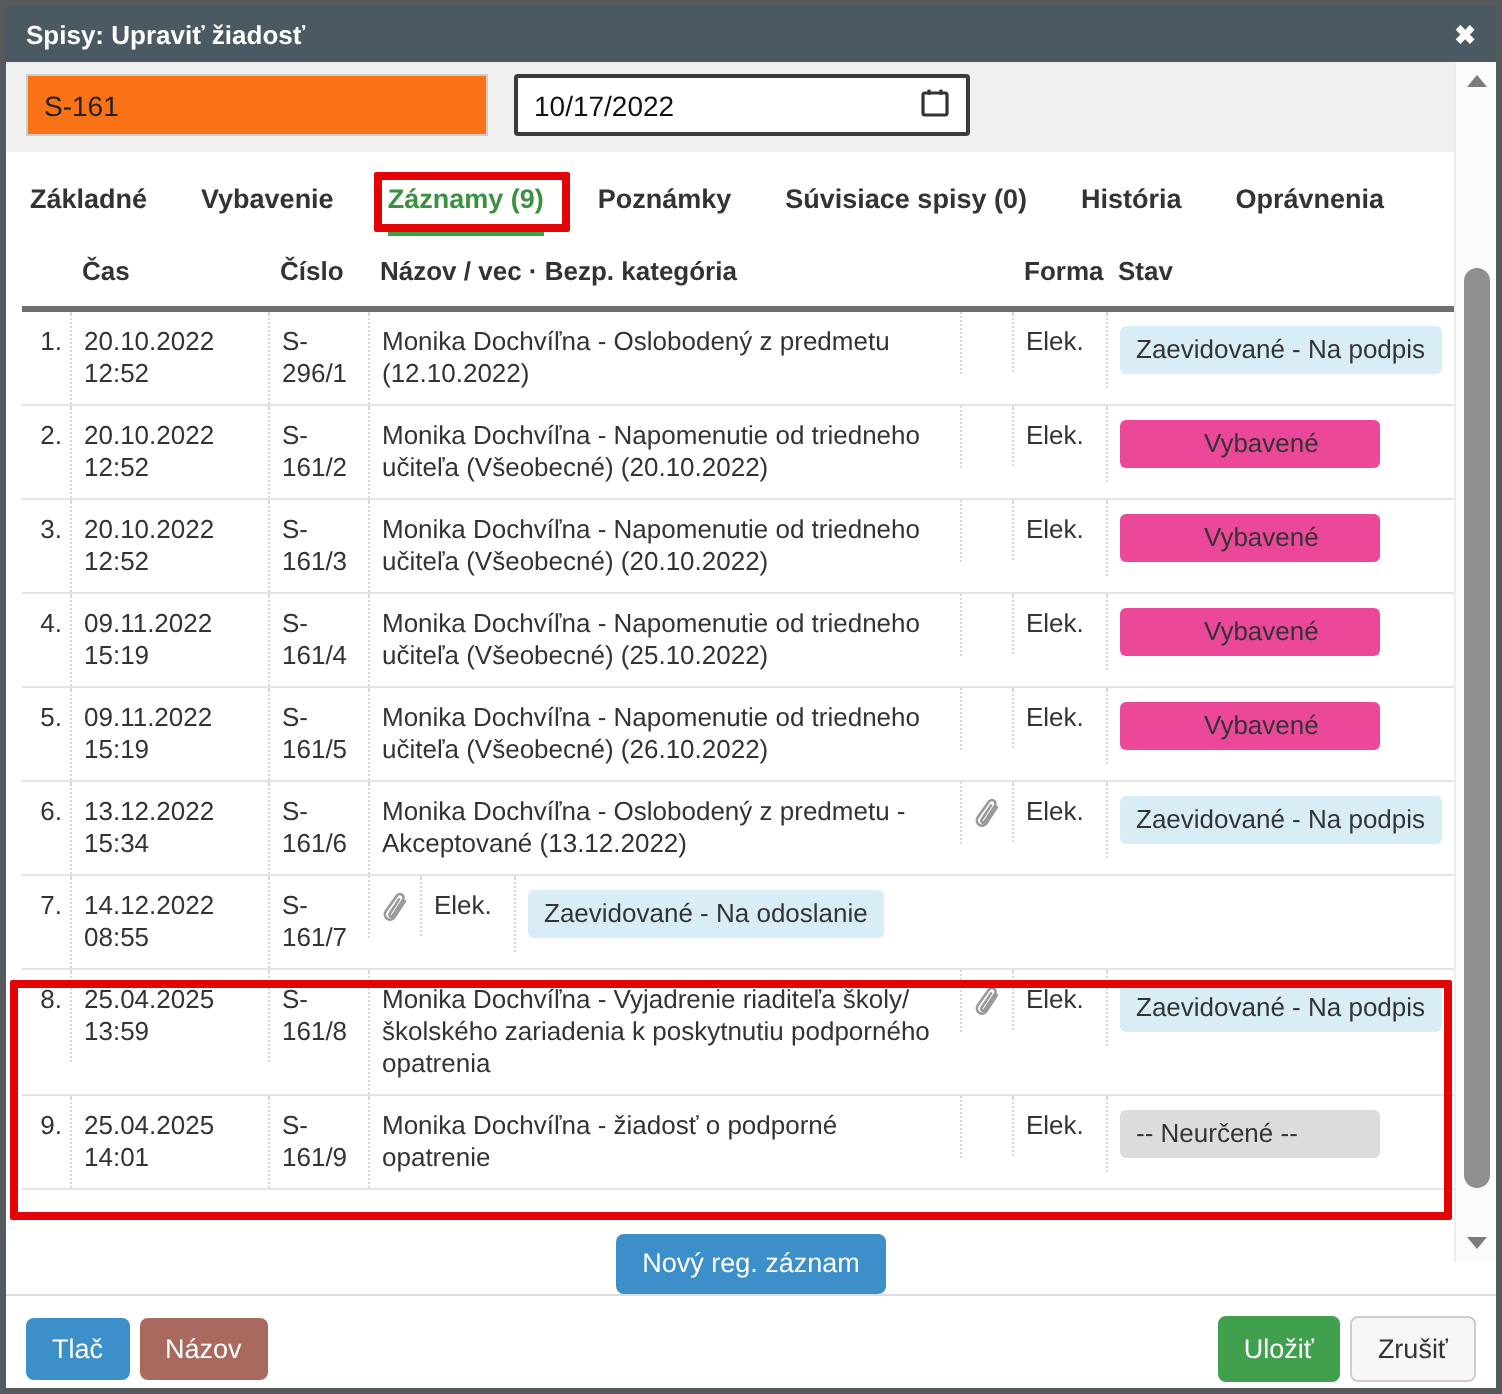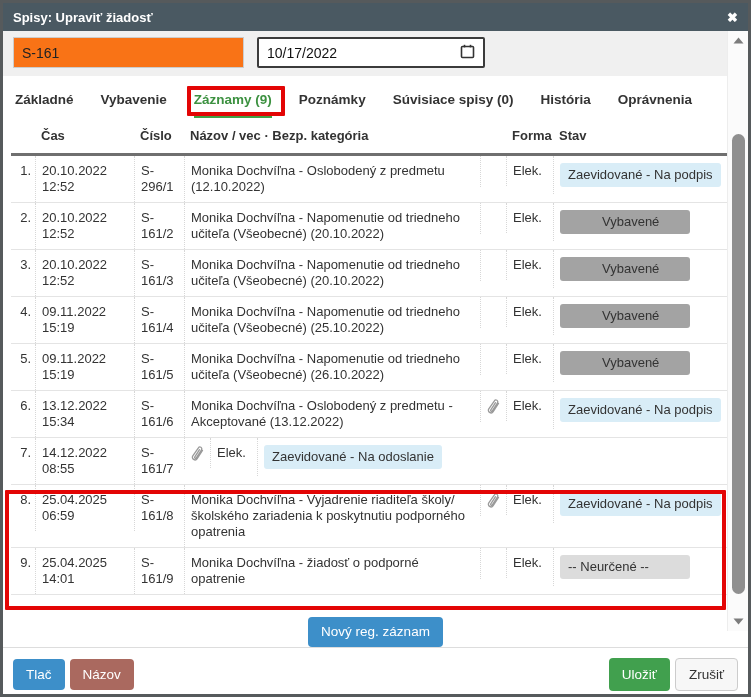--- a/index.html
+++ b/index.html
@@ -69,21 +69,21 @@
   .c-stav { flex:1; }
   .thead .cell { font-weight:bold; padding-top:9px; padding-bottom:9px; }
   .thead { border-bottom:3px solid #6f6f6f; }
   .tbody .tr { border-bottom:1px solid #e4e4e4; }
   .tbody .cell + .cell { border-left:1px dotted #d7d7d7; }
   .badge {
     display:inline-block; min-width:130px; padding:4px 8px; border-radius:3px;
     font-size:13px; color:#333; line-height:16px;
   }
   .badge-info    { background:#d9edf7; }
-  .badge-success { background:#a3a3a3;padding-left:42px; }
+  .badge-success { background:#ec4899;padding-left:42px; }
   .badge-none    { background:#dcdcdc; }
   .clip-icon svg { display:block; margin-top:1px; }
 
   
   .newrec-wrap { padding:22px 0 0 0; text-align:center; flex:0 0 auto; }
   .btn {
     display:inline-block; border:none; border-radius:4px; font-size:13.5px;
     color:#fff; padding:8px 13px; cursor:pointer; font-family:inherit; line-height:1;
   }
   .btn-blue  { background:#3d8fc9; }
@@ -286,21 +286,21 @@
       </div>
       <div class="cell c-forma">Elek.</div>
       <div class="cell c-stav">
         <span class="badge badge-info">Zaevidované - Na odoslanie</span>
       </div>
     </div>
         <div class="tr">
       <div class="cell c-idx">8.</div>
       <div class="cell c-time">
         <div>25.04.2025</div>
-        <div>06:59</div>
+        <div>13:59</div>
       </div>
       <div class="cell c-num">S-161/8</div>
       <div class="cell c-name">Monika Dochvíľna - Vyjadrenie riaditeľa školy/školského zariadenia k poskytnutiu podporného opatrenia</div>
       <div class="cell c-clip clip-icon">
         <svg width="14" height="16" viewBox="0 0 14 16">
               <path d="M11.5 4.5 L6.2 12.6 a2.6 2.6 0 0 1 -4.4 -2.8 L7.4 1.9 a1.8 1.8 0 0 1 3.1 1.9 L5.3 11.9 a0.9 0.9 0 0 1 -1.5 -1 L8.5 3.7" fill="none" stroke="#9a9a9a" stroke-width="1.3" stroke-linecap="round"></path>
             </svg>
       </div>
       <div class="cell c-forma">Elek.</div>
       <div class="cell c-stav">

